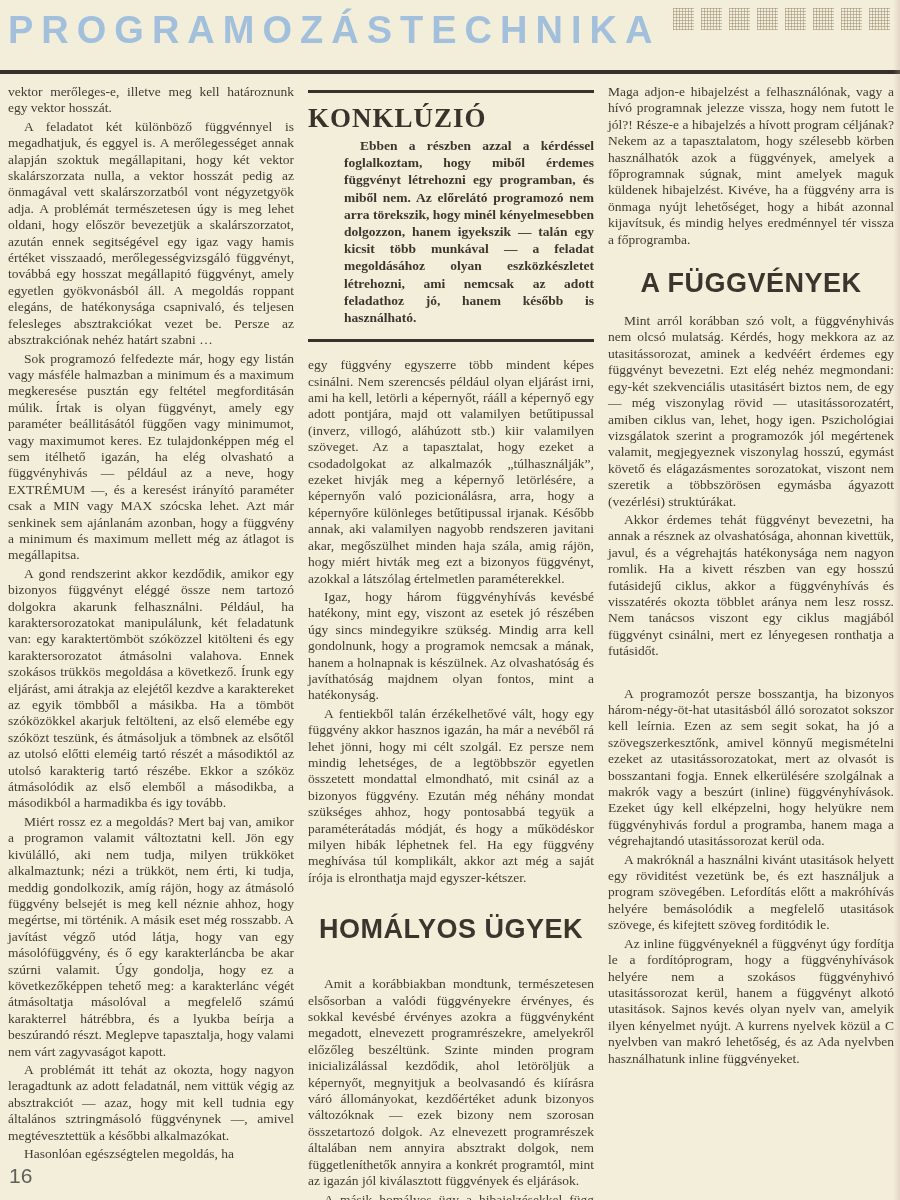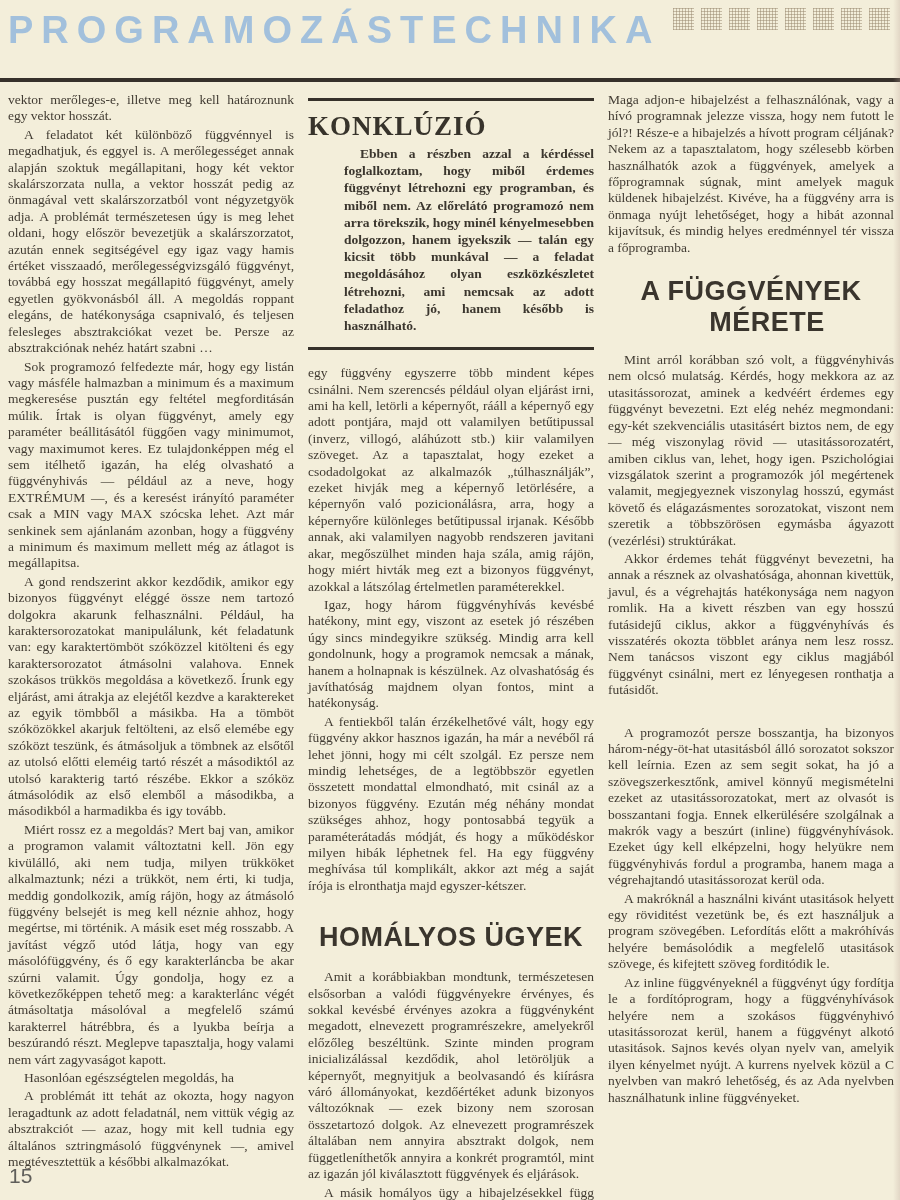--- a/index.html
+++ b/index.html
@@ -11,21 +11,21 @@
     font-family:"Liberation Serif", serif;
     color:#413b32;
   }
   .page::after{
     content:"";position:absolute;top:0;right:0;width:7px;height:100%;
     background:linear-gradient(to right, rgba(0,0,0,0), rgba(186,160,150,.30));
     pointer-events:none;
   }
   
   .masthead{
-    position:relative;height:58px;padding:4px 8px 16px 8px;
+    position:relative;height:58px;padding:4px 8px 8px 8px;
   }
   .mast-title{
     font-family:"Liberation Sans", sans-serif;
     font-weight:bold;font-size:38px;line-height:52px;
     letter-spacing:8px;color:#a2c0dc;white-space:nowrap;
   }
   .hatch-row{
     position:absolute;top:8px;right:10px;display:flex;gap:7px;
   }
   .hatch{
@@ -59,21 +59,21 @@
   .konkluzio-b{
     font-weight:bold;font-size:13.5px;line-height:17.2px;
     text-indent:16px;text-align:justify;color:#3b362e;margin-left:36px;
   }
   
   .big-h{
     font-family:"Liberation Sans", sans-serif;
     font-weight:bold;font-size:27px;line-height:31px;
     letter-spacing:.5px;color:#3a352d;text-align:center;
   }
-  .h-homalyos{margin:28px 0 16px 0;}
+  .h-homalyos{margin:28px 0 31px 0;}
   .h-meret{margin:20px 0 14px 0;}
   .h-makrok{margin:26px 0 16px 0;}
   .h-line2{padding-left:32px;display:block;}
   .page-number{
     position:absolute;left:9px;bottom:12px;
     font-family:"Liberation Sans", sans-serif;
     font-size:21px;color:#5f5e5a;
   }
 </style>
 </head>
@@ -97,22 +97,22 @@
   <div class="header-rule"></div>
 
   <div class="cols">
 
     <div class="col">
       <p class="flush">vektor merőleges-e, illetve meg kell határoznunk egy vektor hosszát.</p>
       <p class="ind">A feladatot két különböző függvénnyel is megadhatjuk, és eggyel is. A merőlegességet annak alapján szoktuk megállapitani, hogy két vektor skalárszorzata nulla, a vektor hosszát pedig az önmagával vett skalárszorzatból vont négyzetgyök adja. A problémát természetesen úgy is meg lehet oldani, hogy először bevezetjük a skalárszorzatot, azután ennek segitségével egy igaz vagy hamis értéket visszaadó, merőlegességvizsgáló függvényt, továbbá egy hosszat megállapitó függvényt, amely egyetlen gyökvonásból áll. A megoldás roppant elegáns, de hatékonysága csapnivaló, és teljesen felesleges absztrakciókat vezet be. Persze az absztrakciónak nehéz határt szabni …</p>
       <p class="ind">Sok programozó felfedezte már, hogy egy listán vagy másféle halmazban a minimum és a maximum megkeresése pusztán egy feltétel megforditásán múlik. Írtak is olyan függvényt, amely egy paraméter beállitásától függően vagy minimumot, vagy maximumot keres. Ez tulajdonképpen még el sem itélhető igazán, ha elég olvasható a függvényhivás — például az a neve, hogy EXTRÉMUM —, és a keresést irányító paraméter csak a MIN vagy MAX szócska lehet. Azt már senkinek sem ajánlanám azonban, hogy a függvény a minimum és maximum mellett még az átlagot is megállapitsa.</p>
       <p class="ind">A gond rendszerint akkor kezdődik, amikor egy bizonyos függvényt eléggé össze nem tartozó dolgokra akarunk felhasználni. Például, ha karaktersorozatokat manipulálunk, két feladatunk van: egy karaktertömböt szóközzel kitölteni és egy karaktersorozatot átmásolni valahova. Ennek szokásos trükkös megoldása a következő. Írunk egy eljárást, ami átrakja az elejétől kezdve a karaktereket az egyik tömbből a másikba. Ha a tömböt szóközökkel akarjuk feltölteni, az első elemébe egy szóközt teszünk, és átmásoljuk a tömbnek az elsőtől az utolsó előtti eleméig tartó részét a másodiktól az utolsó karakterig tartó részébe. Ekkor a szóköz átmásolódik az első elemből a másodikba, a másodikból a harmadikba és igy tovább.</p>
       <p class="ind">Miért rossz ez a megoldás? Mert baj van, amikor a programon valamit változtatni kell. Jön egy kivülálló, aki nem tudja, milyen trükköket alkalmaztunk; nézi a trükköt, nem érti, ki tudja, meddig gondolkozik, amíg rájön, hogy az átmásoló függvény belsejét is meg kell néznie ahhoz, hogy megértse, mi történik. A másik eset még rosszabb. A javítást végző utód látja, hogy van egy másolófüggvény, és ő egy karakterláncba be akar szúrni valamit. Úgy gondolja, hogy ez a következőképpen tehető meg: a karakterlánc végét átmásoltatja másolóval a megfelelő számú karakterrel hátrébbra, és a lyukba beírja a beszúrandó részt. Meglepve tapasztalja, hogy valami nem várt zagyvaságot kapott.</p>
+      <p class="ind">A problémát itt tehát az okozta, hogy nagyon leragadtunk az adott feladatnál, nem vittük végig az absztrakciót — azaz, hogy mit kell tudnia egy általános sztringmásoló függvénynek —, amivel megtévesztettük a későbbi alkalmazókat.</p>
       <p class="ind">Hasonlóan egészségtelen megoldás, ha</p>
-      <p class="ind">A problémát itt tehát az okozta, hogy nagyon leragadtunk az adott feladatnál, nem vittük végig az absztrakciót — azaz, hogy mit kell tudnia egy általános sztringmásoló függvénynek —, amivel megtévesztettük a későbbi alkalmazókat.</p>
     </div>
 
     <div class="col">
       <div class="sec-rule rule-top"></div>
       <div class="konkluzio-h">KONKLÚZIÓ</div>
       <p class="konkluzio-b">Ebben a részben azzal a kérdéssel foglalkoztam, hogy miből érdemes függvényt létrehozni egy programban, és miből nem. Az előrelátó programozó nem arra törekszik, hogy minél kényelmesebben dolgozzon, hanem igyekszik — talán egy kicsit több munkával — a feladat megoldásához olyan eszközkészletet létrehozni, ami nemcsak az adott feladathoz jó, hanem később is használható.</p>
       <div class="sec-rule rule-bottom"></div>
 
       <p class="flush">egy függvény egyszerre több mindent képes csinálni. Nem szerencsés például olyan eljárást irni, ami ha kell, letörli a képernyőt, rááll a képernyő egy adott pontjára, majd ott valamilyen betűtipussal (inverz, villogó, aláhúzott stb.) kiir valamilyen szöveget. Az a tapasztalat, hogy ezeket a csodadolgokat az alkalmazók „túlhasználják”, ezeket hivják meg a képernyő letörlésére, a képernyőn való pozicionálásra, arra, hogy a képernyőre különleges betűtipussal irjanak. Később annak, aki valamilyen nagyobb rendszeren javitani akar, megőszülhet minden haja szála, amig rájön, hogy miért hivták meg ezt a bizonyos függvényt, azokkal a látszólag értelmetlen paraméterekkel.</p>
       <p class="ind">Igaz, hogy három függvényhívás kevésbé hatékony, mint egy, viszont az esetek jó részében úgy sincs mindegyikre szükség. Mindig arra kell gondolnunk, hogy a programok nemcsak a mának, hanem a holnapnak is készülnek. Az olvashatóság és javíthatóság majdnem olyan fontos, mint a hatékonyság.</p>
@@ -121,30 +121,29 @@
       <div class="big-h h-homalyos">HOMÁLYOS ÜGYEK</div>
       <p class="ind">Amit a korábbiakban mondtunk, természetesen elsősorban a valódi függvényekre érvényes, és sokkal kevésbé érvényes azokra a függvényként megadott, elnevezett programrészekre, amelyekről előzőleg beszéltünk. Szinte minden program inicializálással kezdődik, ahol letöröljük a képernyőt, megnyitjuk a beolvasandó és kiírásra váró állományokat, kezdőértéket adunk bizonyos változóknak — ezek bizony nem szorosan összetartozó dolgok. Az elnevezett programrészek általában nem annyira absztrakt dolgok, nem függetleníthetők annyira a konkrét programtól, mint az igazán jól kiválasztott függvények és eljárások.</p>
       <p class="ind">A másik homályos ügy a hibajelzésekkel függ össze. Mit csináljon a függvény, ha valamilyen okból nem sikerült jól lefutnia?</p>
     </div>
 
     <div class="col">
       <p class="flush">Maga adjon-e hibajelzést a felhasználónak, vagy a hívó programnak jelezze vissza, hogy nem futott le jól?! Része-e a hibajelzés a hívott program céljának? Nekem az a tapasztalatom, hogy szélesebb körben használhatók azok a függvények, amelyek a főprogramnak súgnak, mint amelyek maguk küldenek hibajelzést. Kivéve, ha a függvény arra is önmaga nyújt lehetőséget, hogy a hibát azonnal kijavítsuk, és mindig helyes eredménnyel tér vissza a főprogramba.</p>
 
       <div class="big-h h-meret">
         <span>A FÜGGVÉNYEK</span>
-        <span class="h-line2">MÉRETE</span>
       </div>
       <p class="ind">Mint arról korábban szó volt, a függvényhivás nem olcsó mulatság. Kérdés, hogy mekkora az az utasitássorozat, aminek a kedvéért érdemes egy függvényt bevezetni. Ezt elég nehéz megmondani: egy-két szekvenciális utasitásért biztos nem, de egy — még viszonylag rövid — utasitássorozatért, amiben ciklus van, lehet, hogy igen. Pszichológiai vizsgálatok szerint a programozók jól megértenek valamit, megjegyeznek viszonylag hosszú, egymást követő és elágazásmentes sorozatokat, viszont nem szeretik a többszörösen egymásba ágyazott (vezérlési) struktúrákat.</p>
       <p class="ind">Akkor érdemes tehát függvényt bevezetni, ha annak a résznek az olvashatósága, ahonnan kivettük, javul, és a végrehajtás hatékonysága nem nagyon romlik. Ha a kivett részben van egy hosszú futásidejű ciklus, akkor a függvényhívás és visszatérés okozta többlet aránya nem lesz rossz. Nem tanácsos viszont egy ciklus magjából függvényt csinálni, mert ez lényegesen ronthatja a futásidőt.</p>
 
       <div class="big-h h-makrok">
       </div>
       <p class="ind">A programozót persze bosszantja, ha bizonyos három-négy-öt-hat utasitásból álló sorozatot sokszor kell leírnia. Ezen az sem segit sokat, ha jó a szövegszerkesztőnk, amivel könnyű megismételni ezeket az utasitássorozatokat, mert az olvasót is bosszantani fogja. Ennek elkerülésére szolgálnak a makrók vagy a beszúrt (inline) függvényhívások. Ezeket úgy kell elképzelni, hogy helyükre nem függvényhivás fordul a programba, hanem maga a végrehajtandó utasitássorozat kerül oda.</p>
       <p class="ind">A makróknál a használni kivánt utasitások helyett egy röviditést vezetünk be, és ezt használjuk a program szövegében. Lefordítás előtt a makróhívás helyére bemásolódik a megfelelő utasitások szövege, és kifejtett szöveg forditódik le.</p>
       <p class="ind">Az inline függvényeknél a függvényt úgy fordítja le a fordítóprogram, hogy a függvényhívások helyére nem a szokásos függvényhivó utasitássorozat kerül, hanem a függvényt alkotó utasitások. Sajnos kevés olyan nyelv van, amelyik ilyen kényelmet nyújt. A kurrens nyelvek közül a C nyelvben van makró lehetőség, és az Ada nyelvben használhatunk inline függvényeket.</p>
 
     </div>
 
   </div>
 
-  <div class="page-number">15</div>
+  <div class="page-number">16</div>
 
 </div>
 
 </body></html>

